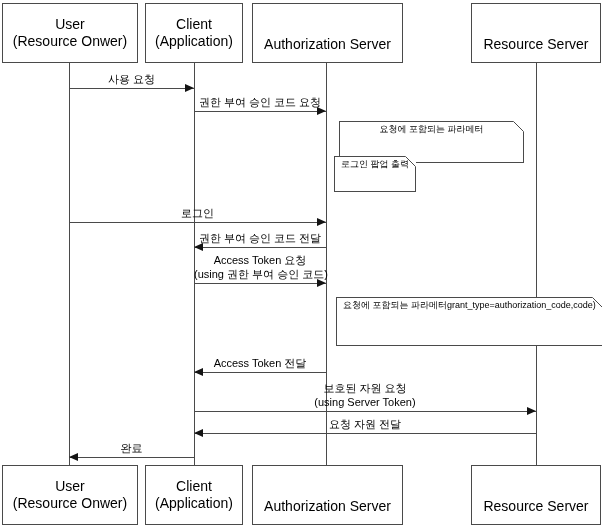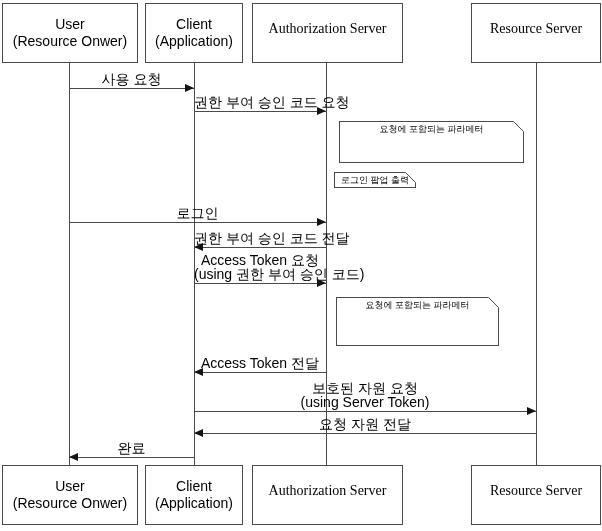--- a/index.html
+++ b/index.html
@@ -3,24 +3,24 @@
 <meta charset="utf-8">
 <style>
   html,body{margin:0;padding:0;background:#ffffff;}
   .canvas{position:relative;width:602px;height:531px;background:#ffffff;overflow:hidden;
           font-family:"Liberation Sans", sans-serif;color:#000;}
   .lifeline{position:absolute;top:63px;height:402px;width:1px;background:#4a4a4a;}
   .pbox{position:absolute;height:60px;box-sizing:border-box;border:1px solid #4a4a4a;background:#fff;
         display:flex;flex-direction:column;justify-content:center;align-items:center;text-align:center;
         font-size:14px;}
   .pbox .pline{line-height:17px;min-height:17px;}
-  .pbox.single{justify-content:center;padding-bottom:9px;font-family:Liberation Serif, serif;}
+  .pbox.single{justify-content:flex-end;padding-bottom:9px;}
   .msg{position:absolute;height:0;}
   .msg-line{position:absolute;left:0;right:0;top:0;height:1px;background:#4a4a4a;}
-  .msg-labels{position:absolute;left:0;right:0;bottom:2px;text-align:center;font-size:14px;
+  .msg-labels{position:absolute;left:0;right:0;bottom:2px;text-align:center;font-size:11px;
               line-height:14px;white-space:nowrap;}
   .arr{position:absolute;width:0;height:0;border-top:4px solid transparent;border-bottom:4px solid transparent;top:-4px;}
   .arr.right{right:0;border-left:9px solid #141414;}
   .arr.left{left:0;border-right:9px solid #141414;}
   .note{position:absolute;box-sizing:border-box;border:1px solid #4a4a4a;background:#fff;
         display:flex;flex-direction:row;justify-content:center;padding:0 6px;
         font-size:9px;line-height:14px;white-space:nowrap;width:max-content;}
   .dogear{position:absolute;top:-1px;right:-1px;display:block;}
 </style>
 </head>
@@ -124,29 +124,30 @@
   </div>
 
   <div class="note" style="left:339px;top:121px;min-width:185px;height:42px;">
     <svg class="dogear" width="11" height="11" viewBox="0 0 11 11">
       <path d="M0 0 L11 11 L11 0 Z" fill="#ffffff"></path>
       <path d="M0.5 0.5 L10.5 10.5" stroke="#4a4a4a" stroke-width="1" fill="none"></path>
     </svg>
     <div>요청에 포함되는 파라메터</div>
   </div>
 
-  <div class="note" style="left:334px;top:172px;min-width:79px;height:16px;">
+  <div class="note" style="left:334px;top:156px;min-width:79px;height:36px;">
     <svg class="dogear" width="11" height="11" viewBox="0 0 11 11">
       <path d="M0 0 L11 11 L11 0 Z" fill="#ffffff"></path>
       <path d="M0.5 0.5 L10.5 10.5" stroke="#4a4a4a" stroke-width="1" fill="none"></path>
     </svg>
     <div>로그인 팝업 출력</div>
   </div>
 
   <div class="note" style="left:336px;top:297px;min-width:163px;height:49px;">
     <svg class="dogear" width="11" height="11" viewBox="0 0 11 11">
       <path d="M0 0 L11 11 L11 0 Z" fill="#ffffff"></path>
       <path d="M0.5 0.5 L10.5 10.5" stroke="#4a4a4a" stroke-width="1" fill="none"></path>
     </svg>
     <div>요청에 포함되는 파라메터</div>
+    <div>grant_type=authorization_code,code)</div>
   </div>
 
 </div>
 
 </body></html>

